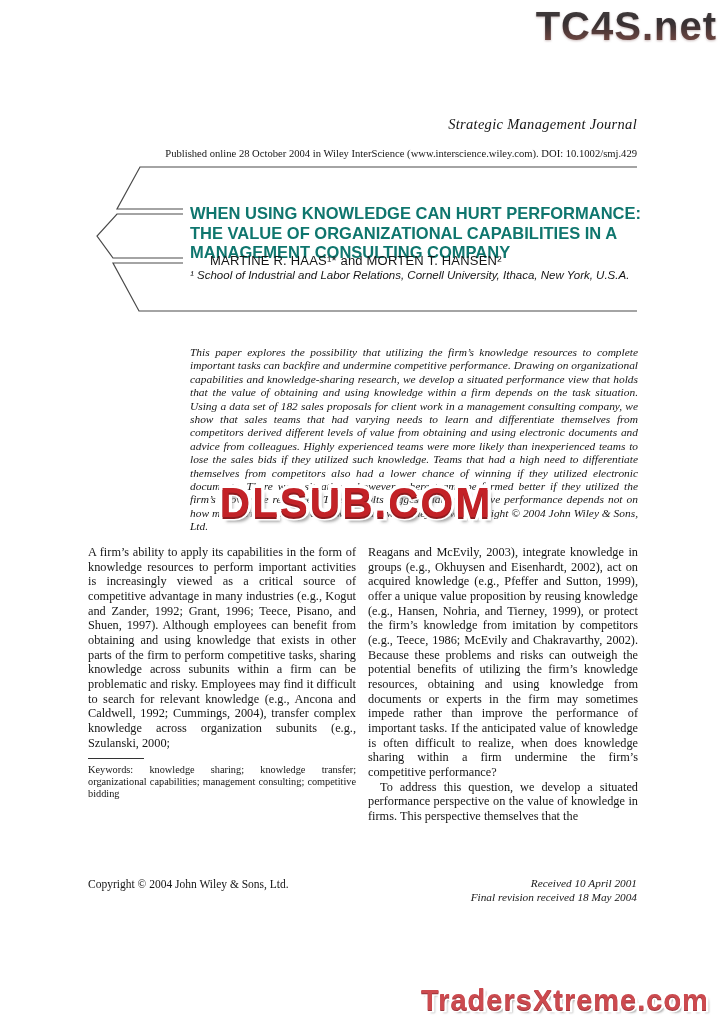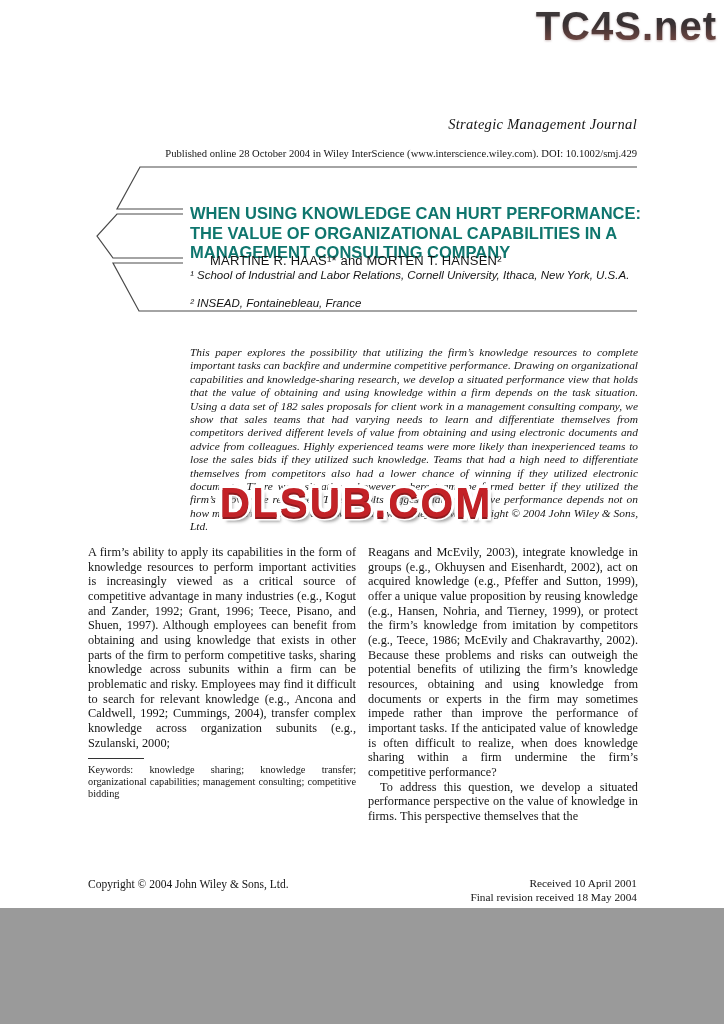--- a/index.html
+++ b/index.html
@@ -1,20 +1,20 @@
 <!DOCTYPE html>
 <html><head>
 <meta charset="utf-8">
 <style>
   * { margin: 0; padding: 0; box-sizing: border-box; }
   html, body { background: #9a9a9a; }
   .page {
     position: relative;
     width: 724px;
-    height: 908px;
+    height: 1024px;
     background: #ffffff;
     overflow: hidden;
     font-family: "Liberation Serif", serif;
     color: #151515;
   }
 
   
   .wm-tc4s {
     position: absolute;
     top: 4px;
@@ -74,42 +74,41 @@
   .col-right { left: 368px; width: 270px; }
   .col p.indent { text-indent: 12px; }
 
   
   .fn-rule { position: absolute; left: 88px; top: 758px; width: 56px; border-top: 1px solid #333; }
   .footnote { position: absolute; left: 88px; top: 764px; width: 268px; font-size: 10.3px; line-height: 12.2px; text-align: justify; }
   .footnote .block { margin: 0; }
 
   
   .copyright { position: absolute; left: 88px; top: 878px; font-size: 11.5px; }
-  .received { position: absolute; left: 88px; top: 877px; width: 549px; text-align: right; font-size: 11.3px; line-height: 13.5px; }
+  .received { position: absolute; left: 88px; top: 877px; width: 549px; text-align: right; font-style: italic; font-size: 11.3px; line-height: 13.5px; }
 </style>
 </head>
 <body>
 
 <div class="page">
 
   <div class="wm-tc4s">TC4S.net</div>
 
   <div class="jheader journal-name">Strategic Management Journal</div>
   <div class="jheader published">Published online 28 October 2004 in Wiley InterScience (www.interscience.wiley.com). DOI: 10.1002/smj.429</div>
 
   <svg class="smj-arrow" width="549" height="160" viewBox="0 0 549 160">
     <polyline points="549,7 52,7 29,49 95,49" fill="none" stroke="#4a4a4a" stroke-width="1.2"></polyline>
     <polyline points="95,54 29,54 9,76 25,98 95,98" fill="none" stroke="#4a4a4a" stroke-width="1.2"></polyline>
     <polyline points="95,103 25,103 51,151 549,151" fill="none" stroke="#4a4a4a" stroke-width="1.2"></polyline>
   </svg>
 
   <div class="title-block article-title">WHEN USING KNOWLEDGE CAN HURT PERFORMANCE: THE VALUE OF ORGANIZATIONAL CAPABILITIES IN A MANAGEMENT CONSULTING COMPANY</div>
   <div class="title-block authors">MARTINE R. HAAS¹* and MORTEN T. HANSEN²</div>
   <div class="title-block affil affil-1">¹ School of Industrial and Labor Relations, Cornell University, Ithaca, New York, U.S.A.</div>
-  <div class="title-block affil affil-2">² INSEAD, Fontainebleau, France</div>
 
   <div class="abstract">This paper explores the possibility that utilizing the firm’s knowledge resources to complete important tasks can backfire and undermine competitive performance. Drawing on organizational capabilities and knowledge-sharing research, we develop a situated performance view that holds that the value of obtaining and using knowledge within a firm depends on the task situation. Using a data set of 182 sales proposals for client work in a management consulting company, we show that sales teams that had varying needs to learn and differentiate themselves from competitors derived different levels of value from obtaining and using electronic documents and advice from colleagues. Highly experienced teams were more likely than inexperienced teams to lose the sales bids if they utilized such knowledge. Teams that had a high need to differentiate themselves from competitors also had a lower chance of winning if they utilized electronic documents. There were situations, however, where teams performed better if they utilized the firm’s knowledge resources. These results suggest that competitive performance depends not on how much firms know but on how they use what they know. Copyright © 2004 John Wiley &amp; Sons, Ltd.</div>
 
   <div class="wm-layered wm-dlsub">
     <span class="wm-stroke">DLSUB.COM</span>
     <span class="wm-fill">DLSUB.COM</span>
   </div>
 
   <div class="col col-left">
     <p>A firm’s ability to apply its capabilities in the form of knowledge resources to perform important activities is increasingly viewed as a critical source of competitive advantage in many industries (e.g., Kogut and Zander, 1992; Grant, 1996; Teece, Pisano, and Shuen, 1997). Although employees can benefit from obtaining and using knowledge that exists in other parts of the firm to perform competitive tasks, sharing knowledge across subunits within a firm can be problematic and risky. Employees may find it difficult to search for relevant knowledge (e.g., Ancona and Caldwell, 1992; Cummings, 2004), transfer complex knowledge across organization subunits (e.g., Szulanski, 2000;</p>

